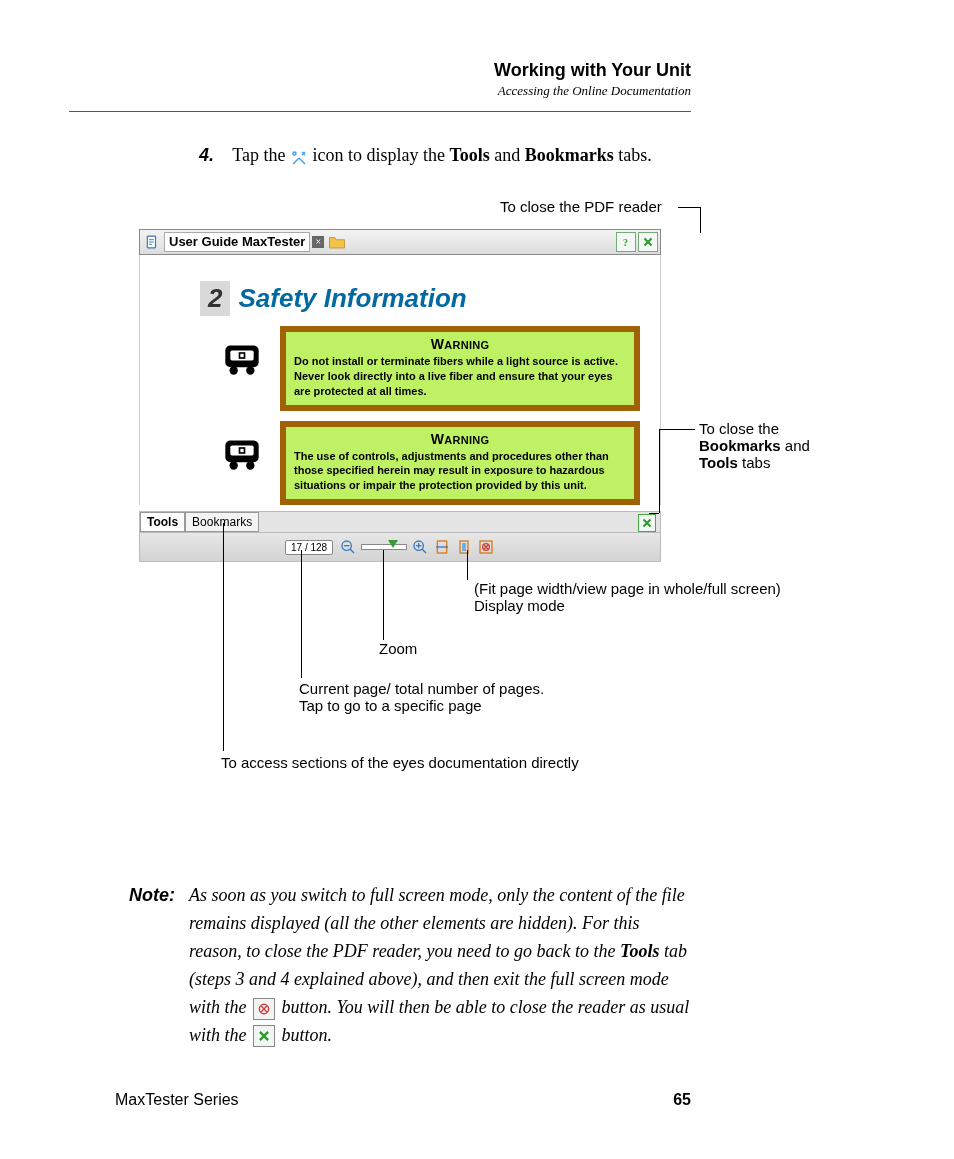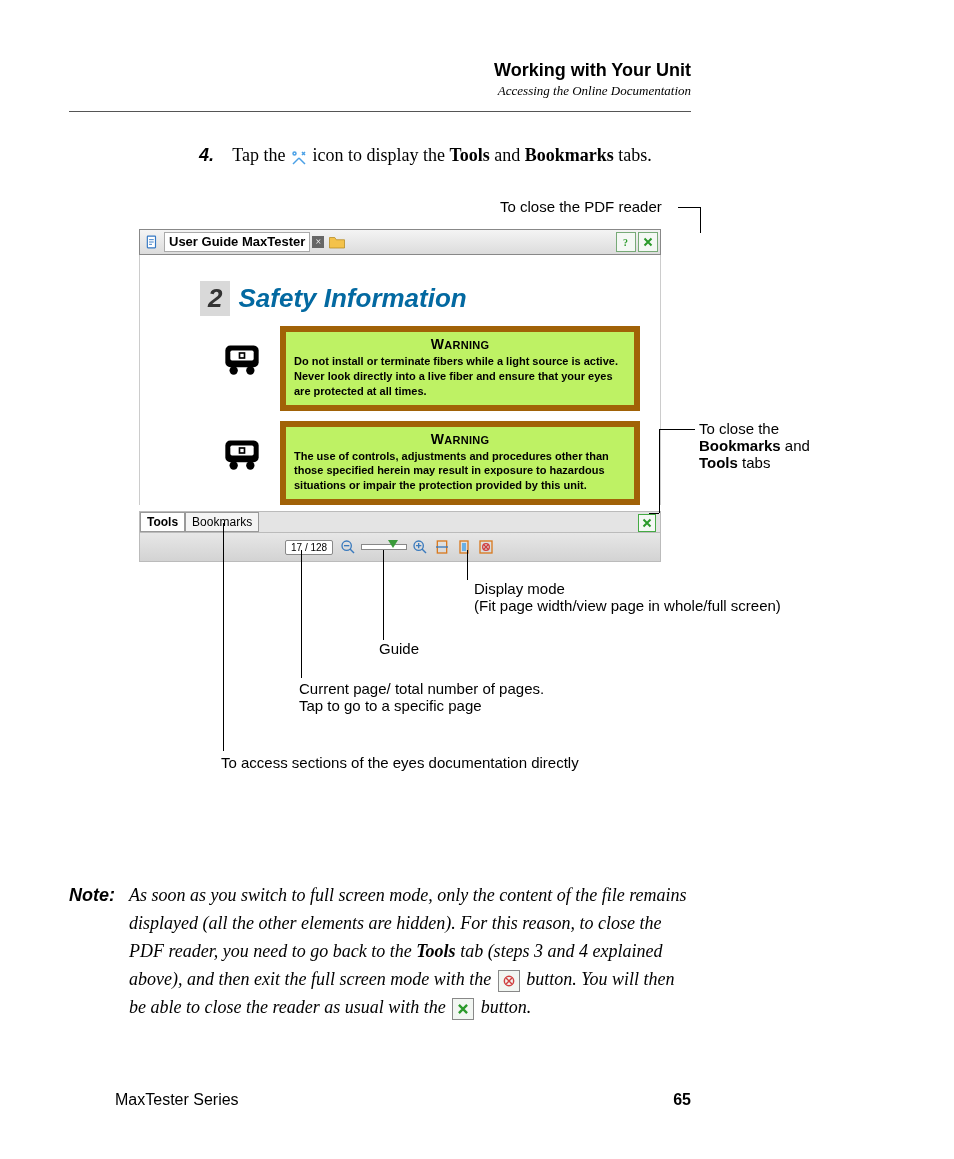--- a/index.html
+++ b/index.html
@@ -236,20 +236,21 @@
   .callouts {
     position:absolute;
     font-family: Arial, Helvetica, sans-serif;
     font-size:15px;
     width: 780px;
   }
 
   .note-block {
     display:flex;
     margin-top: 90px;
+    margin-left: 60px;
     font-size: 18px;
     line-height: 1.55;
   }
   .note-label {
     font-family: Arial, Helvetica, sans-serif;
     font-weight: bold;
     font-style: italic;
     flex: 0 0 auto;
     margin-right: 14px;
   }
@@ -440,26 +441,26 @@
     <div class="callouts">
 
       <div style="position:absolute; left:560px; top:-142px; width:150px;">
         <span>To close the </span><b>Bookmarks</b><span> and </span><b>Tools</b><span> tabs</span>
       </div>
       <div class="callout-line-h" style="top:-133px; left:520px; width:36px;"></div>
       <div class="callout-line-v" style="top:-133px; left:520px; height:84px;"></div>
       <div class="callout-line-h" style="top:-49px; left:510px; width:10px;"></div>
 
       <div style="position:absolute; left:335px; top:18px;">
+        <div>(Fit page width/view page in whole/full screen)</div>
         <div>Display mode</div>
-        <div>(Fit page width/view page in whole/full screen)</div>
       </div>
       <div class="callout-line-v" style="top:-12px; left:328px; height:30px;"></div>
 
-      <div style="position:absolute; left:240px; top:78px;">Guide</div>
+      <div style="position:absolute; left:240px; top:78px;">Zoom</div>
       <div class="callout-line-v" style="top:-12px; left:244px; height:90px;"></div>
 
       <div style="position:absolute; left:160px; top:118px; white-space:pre-line; width:300px;">Current page/ total number of pages.
 Tap to go to a specific page</div>
       <div class="callout-line-v" style="top:-12px; left:162px; height:128px;"></div>
 
       <div style="position:absolute; left:82px; top:192px;">To access sections of the eyes documentation directly</div>
       <div class="callout-line-v" style="top:-39px; left:84px; height:228px;"></div>
     </div>
 

